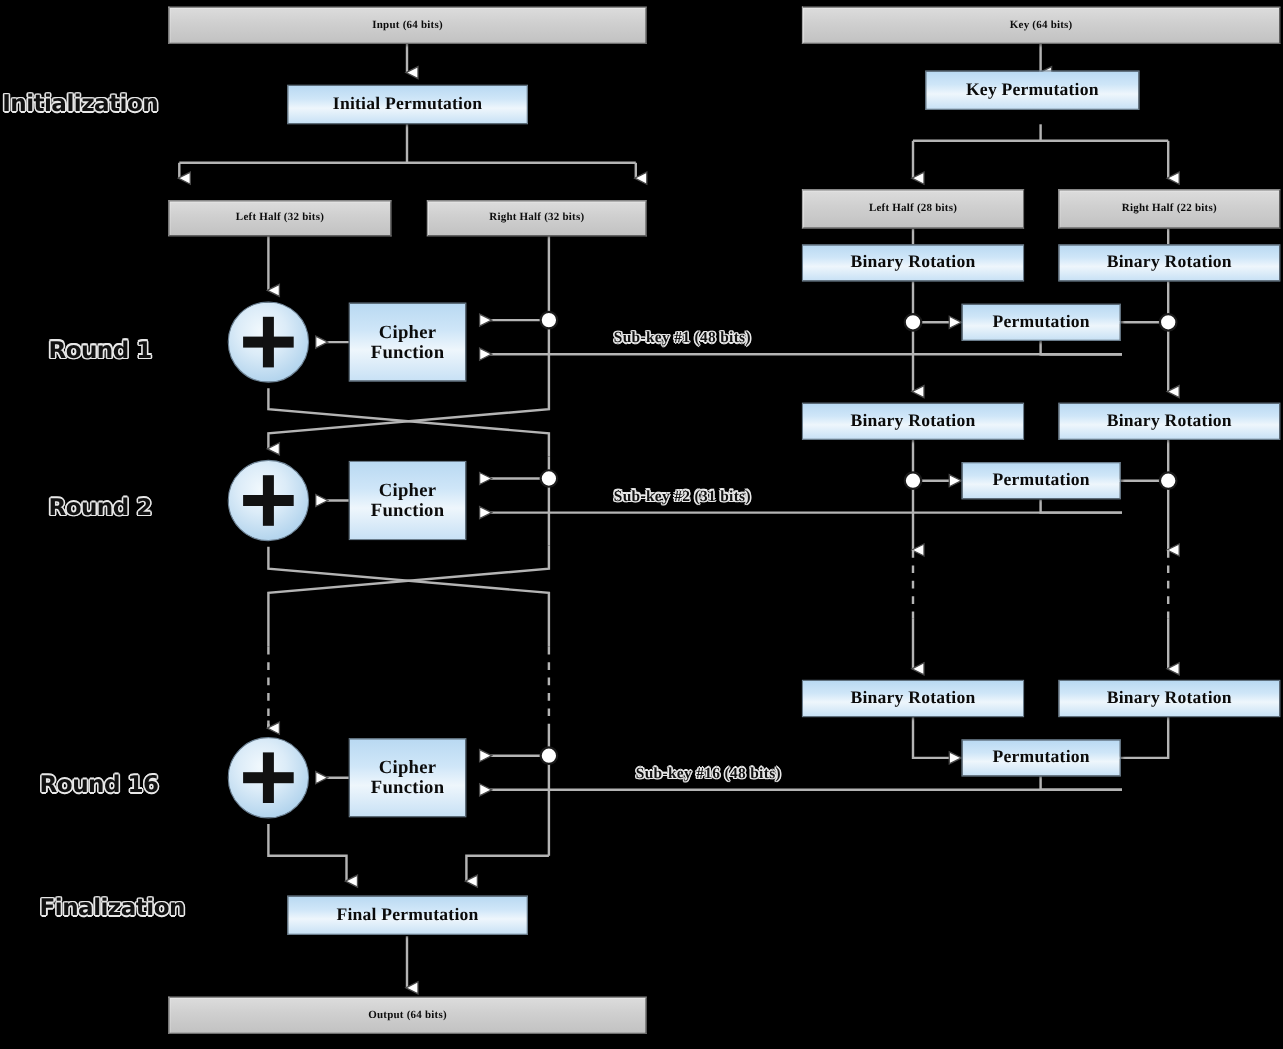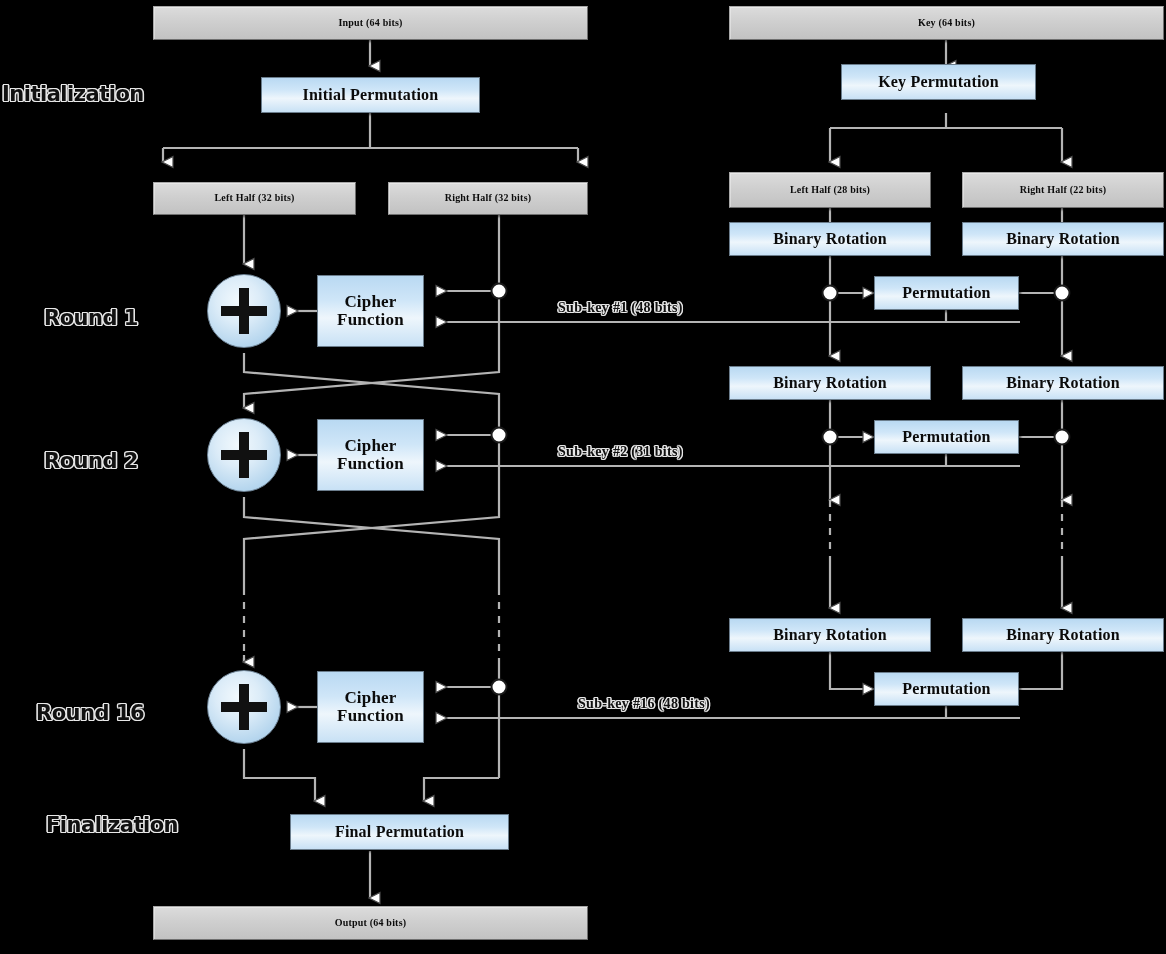--- a/index.html
+++ b/index.html
@@ -187,21 +187,21 @@
       <circle cx="1062" cy="293" r="7.5"></circle>
       <circle cx="830" cy="437" r="7.5"></circle>
       <circle cx="1062" cy="437" r="7.5"></circle>
     </g>
   </svg>
 
   <div class="olabel stage-label" style="left:2px; top:82px;">Initialization</div>
   <div class="olabel stage-label" style="left:44px; top:306px;">Round 1</div>
   <div class="olabel stage-label" style="left:44px; top:449px;">Round 2</div>
   <div class="olabel stage-label" style="left:36px; top:701px;">Round 16</div>
-  <div class="olabel stage-label" style="left:14px; top:813px;padding-left:32px;">Finalization</div>
+  <div class="olabel stage-label" style="left:4px; top:813px;padding-left:32px;">Finalization</div>
 
   <div class="olabel subkey-label" style="left:558px; top:300px;">Sub-key #1 (48 bits)</div>
   <div class="olabel subkey-label" style="left:558px; top:444px;">Sub-key #2 (31 bits)</div>
   <div class="olabel subkey-label" style="left:558px; top:696px;padding-left:20px;">Sub-key #16 (48 bits)</div>
 
   <div class="node grey" style="left:153px; top:6px; width:435px; height:34px;">Input (64 bits)</div>
 
   <div class="node blue" style="left:261px; top:77px; width:219px; height:36px;">Initial Permutation</div>
 
   <div class="node grey" style="left:153px; top:182px; width:203px; height:33px;">Left Half (32 bits)</div>
@@ -227,21 +227,21 @@
 
   <div class="xor" style="left:207px; top:670px; width:74px; height:74px;">
     <span class="bar h"></span>
     <span class="bar v"></span>
   </div>
   <div class="node blue small" style="left:317px; top:671px; width:107px; height:72px; flex-direction:column;">
     <span style="white-space:pre-line; text-align:center;">Cipher
 Function</span>
   </div>
 
-  <div class="node blue" style="left:261px; top:814px; width:219px; height:36px;margin-left:29px;">Final Permutation</div>
+  <div class="node blue" style="left:261px; top:814px; width:219px; height:36px;">Final Permutation</div>
 
   <div class="node grey" style="left:153px; top:906px; width:435px; height:34px;">Output (64 bits)</div>
 
   <div class="node grey" style="left:729px; top:6px; width:435px; height:34px;">Key (64 bits)</div>
 
   <div class="node blue" style="left:841px; top:64px; width:195px; height:36px;">Key Permutation</div>
 
   <div class="node grey" style="left:729px; top:172px; width:202px; height:36px;">Left Half (28 bits)</div>
   <div class="node grey" style="left:962px; top:172px; width:202px; height:36px;">Right Half (22 bits)</div>
 

